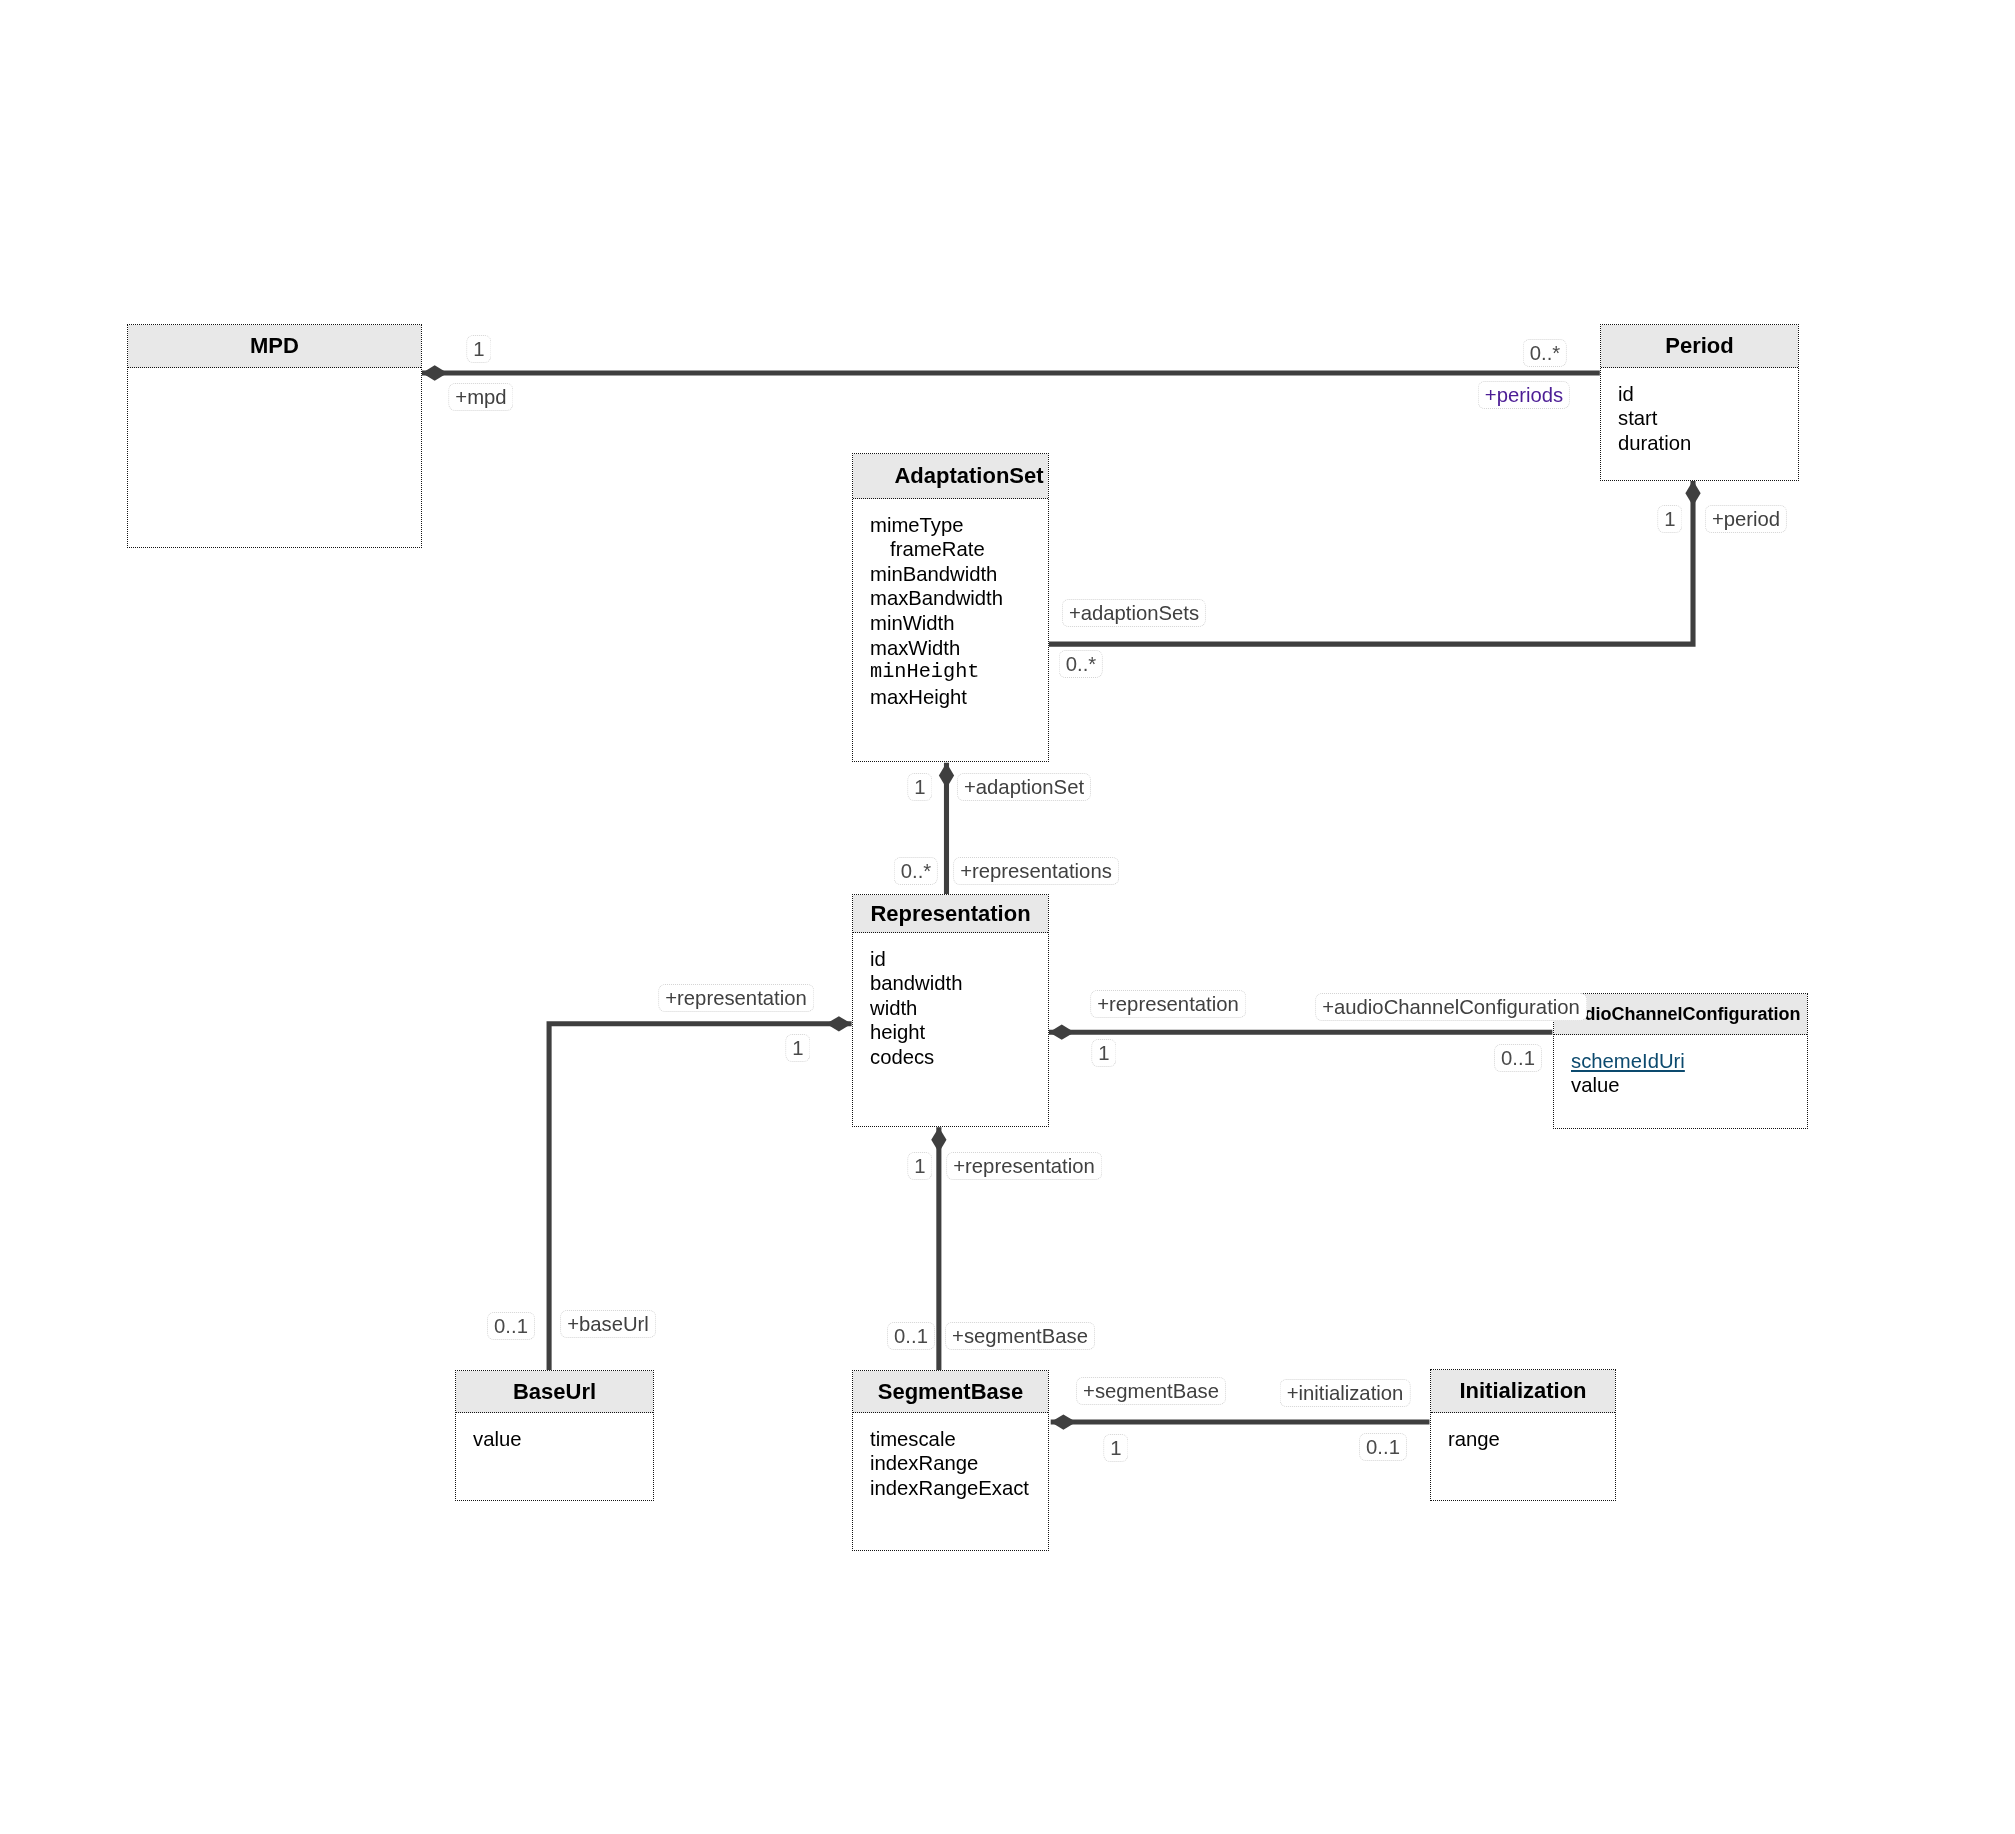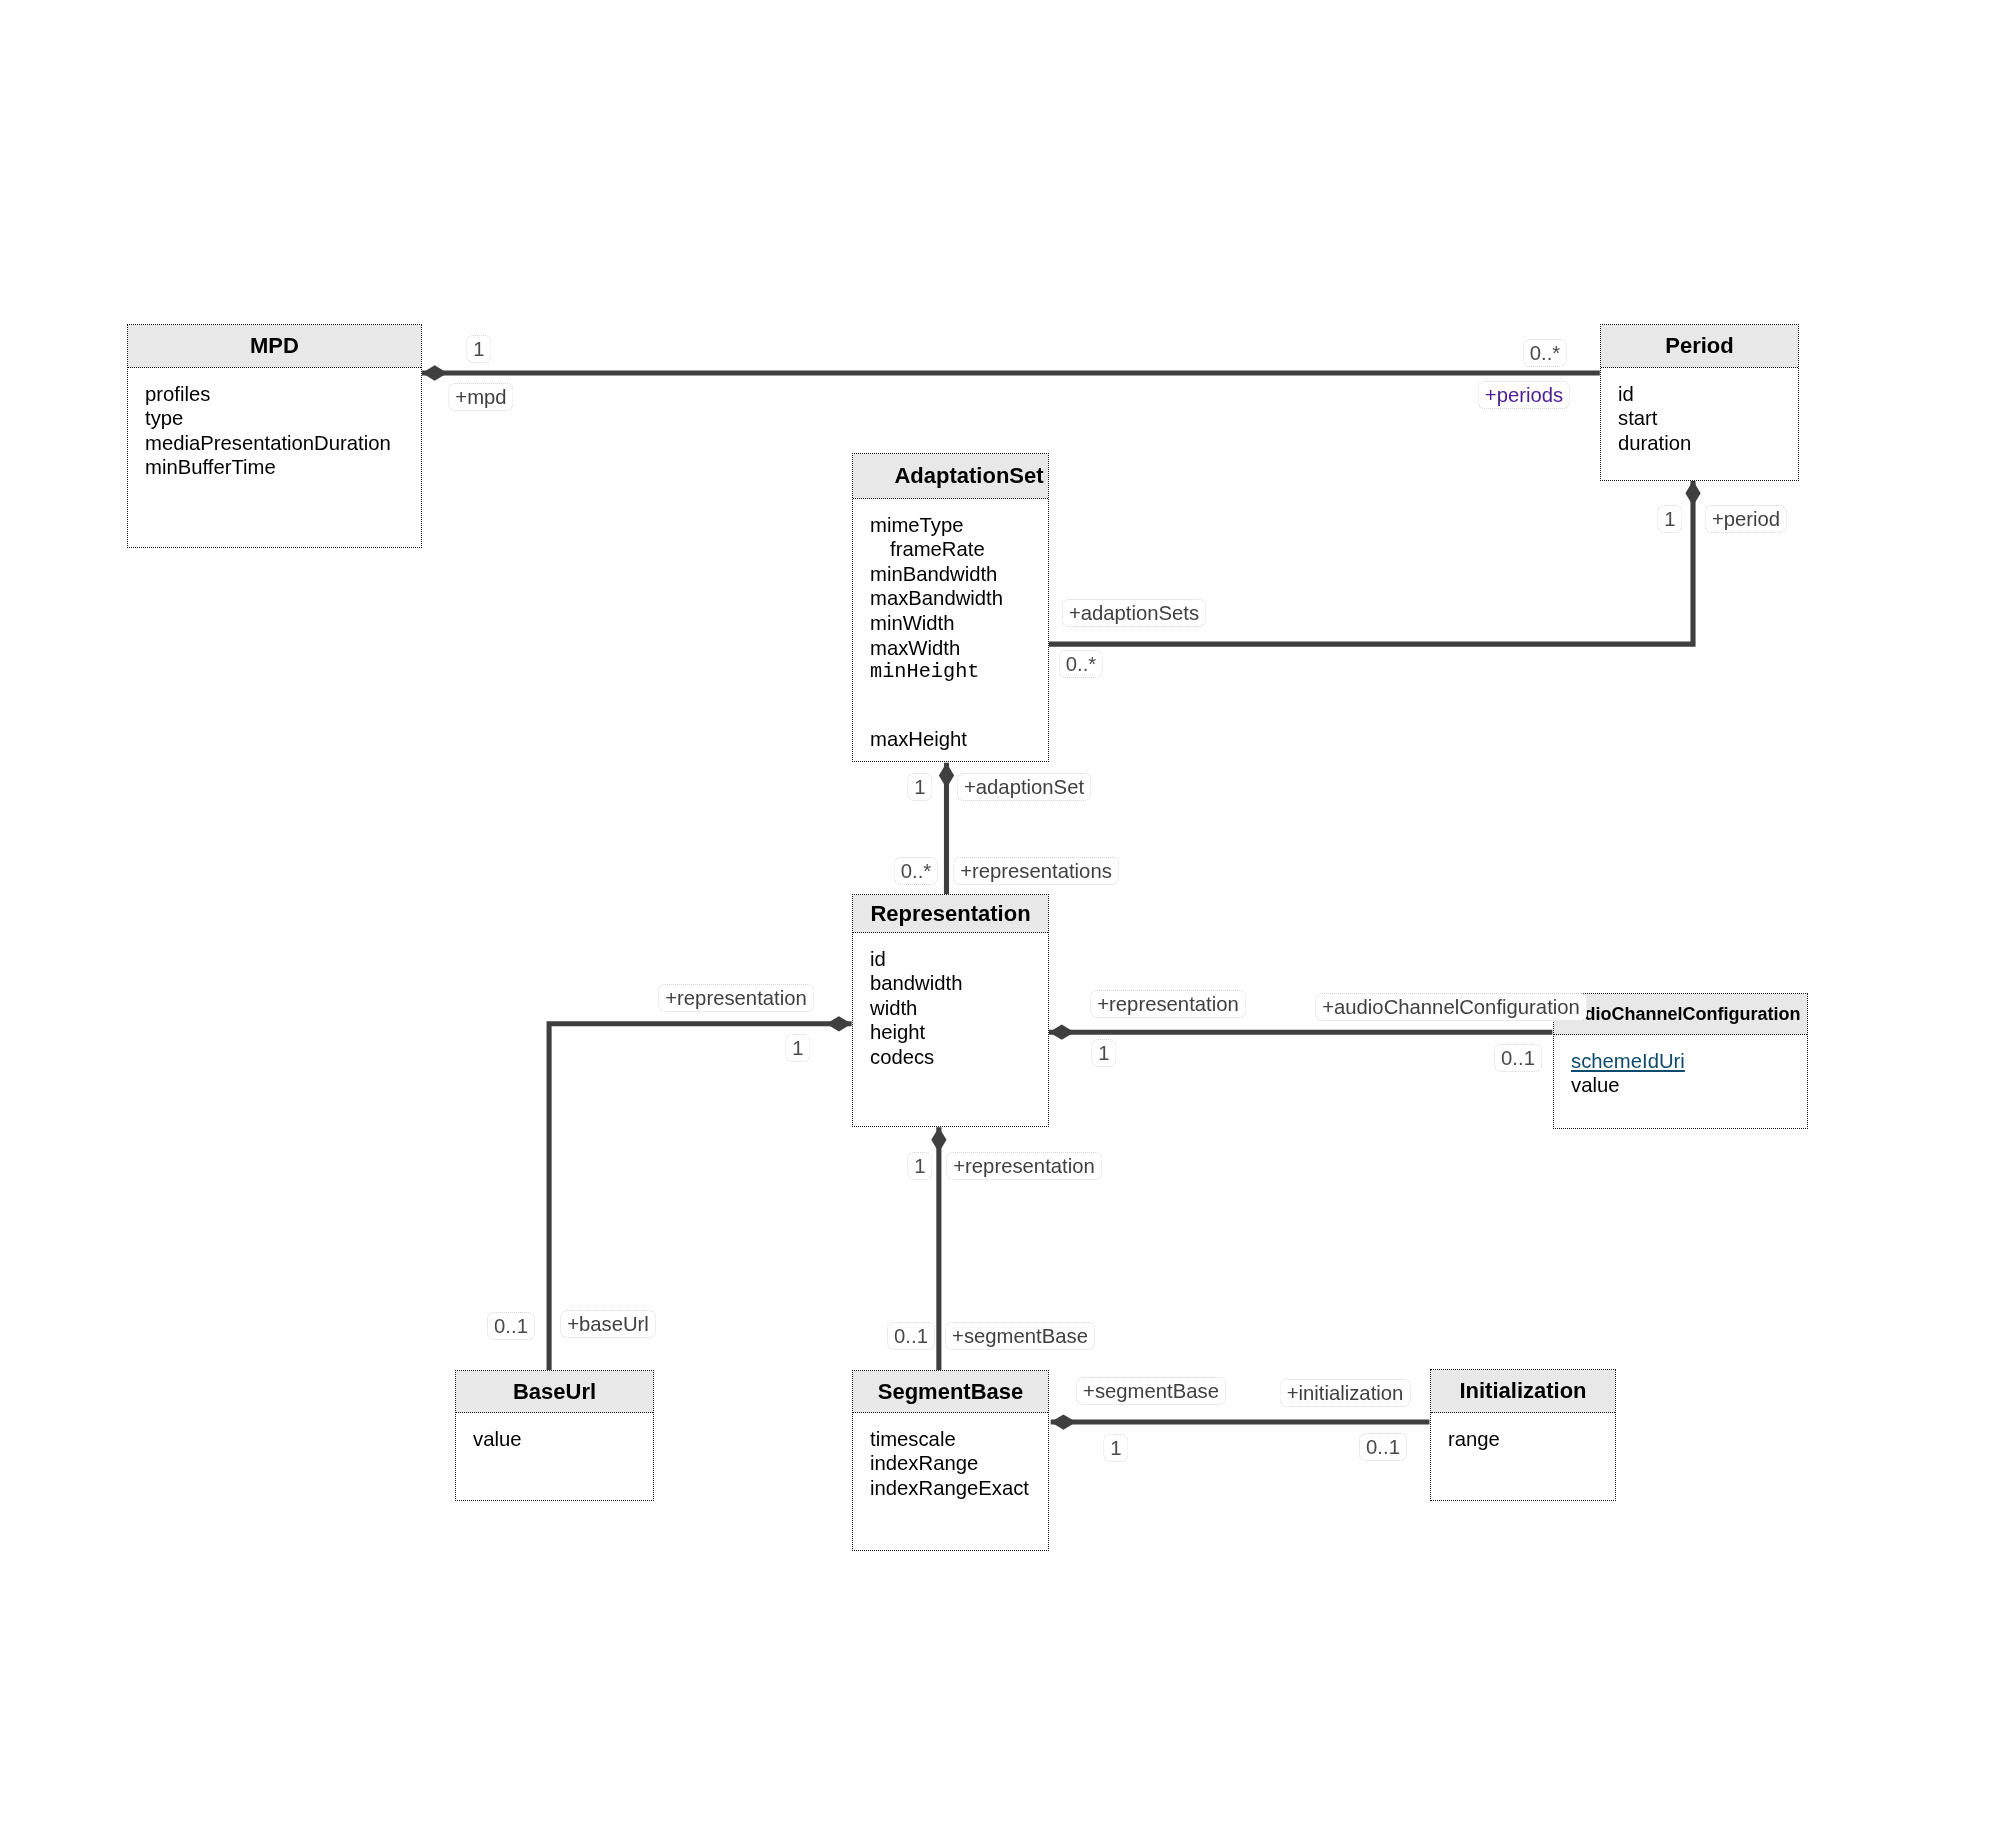--- a/index.html
+++ b/index.html
@@ -74,26 +74,20 @@
       <polyline points="1108,1330 1108,1617" fill="none" stroke="#3f3f3f" stroke-width="6"></polyline>
       <polygon points="1108,1330 1099,1345 1108,1360 1117,1345" fill="#3f3f3f"></polygon>
       <polyline points="1240,1678 1687,1678" fill="none" stroke="#3f3f3f" stroke-width="6"></polyline>
       <polygon points="1240,1678 1255,1687 1270,1678 1255,1669" fill="#3f3f3f"></polygon>
     </svg>
   <div id="boxes-layer">
       <div class="uml-class" style="left: 127px; top: 324px; width: 295px; height: 224px; border-color: rgb(20, 20, 20); background: rgb(255, 255, 255);">
     <div class="uml-class-header" style="height: 43px; background: rgb(232, 232, 232); border-bottom-color: rgb(20, 20, 20);">
       <span class="uml-class-title" style="color: rgb(0, 0, 0);">MPD</span>
     </div>
-    <div class="uml-class-body">
-          <div class="uml-attr" style="color: rgb(0, 0, 0);">profiles</div>
-          <div class="uml-attr" style="color: rgb(0, 0, 0);">type</div>
-          <div class="uml-attr" style="color: rgb(0, 0, 0);">mediaPresentationDuration</div>
-          <div class="uml-attr" style="color: rgb(0, 0, 0);">minBufferTime</div>
-        </div>
   </div>
       <div class="uml-class" style="left: 1600px; top: 324px; width: 199px; height: 157px; border-color: rgb(20, 20, 20); background: rgb(255, 255, 255);">
     <div class="uml-class-header" style="height: 43px; background: rgb(232, 232, 232); border-bottom-color: rgb(20, 20, 20);">
       <span class="uml-class-title" style="color: rgb(0, 0, 0);">Period</span>
     </div>
     <div class="uml-class-body">
           <div class="uml-attr" style="color: rgb(0, 0, 0);">id</div>
           <div class="uml-attr" style="color: rgb(0, 0, 0);">start</div>
           <div class="uml-attr" style="color: rgb(0, 0, 0);">duration</div>
         </div>
@@ -103,21 +97,21 @@
       <span class="uml-class-title" style="color: rgb(0, 0, 0);">AdaptationSet</span>
     </div>
     <div class="uml-class-body">
           <div class="uml-attr" style="color: rgb(0, 0, 0);">mimeType</div>
           <div class="uml-attr" style="color: rgb(0, 0, 0); margin-left: 20px;">frameRate</div>
           <div class="uml-attr" style="color: rgb(0, 0, 0);">minBandwidth</div>
           <div class="uml-attr" style="color: rgb(0, 0, 0);">maxBandwidth</div>
           <div class="uml-attr" style="color: rgb(0, 0, 0);">minWidth</div>
           <div class="uml-attr" style="color: rgb(0, 0, 0);">maxWidth</div>
           <div class="uml-attr" style="color: rgb(0, 0, 0); font-family: Liberation Mono, monospace;">minHeight</div>
-          <div class="uml-attr" style="color: rgb(0, 0, 0); margin-top: 42px;">maxHeight</div>
+          <div class="uml-attr" style="color: rgb(0, 0, 0);">maxHeight</div>
         </div>
   </div>
       <div class="uml-class" style="left: 852px; top: 894px; width: 197px; height: 233px; border-color: rgb(20, 20, 20); background: rgb(255, 255, 255);">
     <div class="uml-class-header" style="height: 38px; background: rgb(232, 232, 232); border-bottom-color: rgb(20, 20, 20);">
       <span class="uml-class-title" style="color: rgb(0, 0, 0);">Representation</span>
     </div>
     <div class="uml-class-body">
           <div class="uml-attr" style="color: rgb(0, 0, 0);">id</div>
           <div class="uml-attr" style="color: rgb(0, 0, 0);">bandwidth</div>
           <div class="uml-attr" style="color: rgb(0, 0, 0);">width</div>

